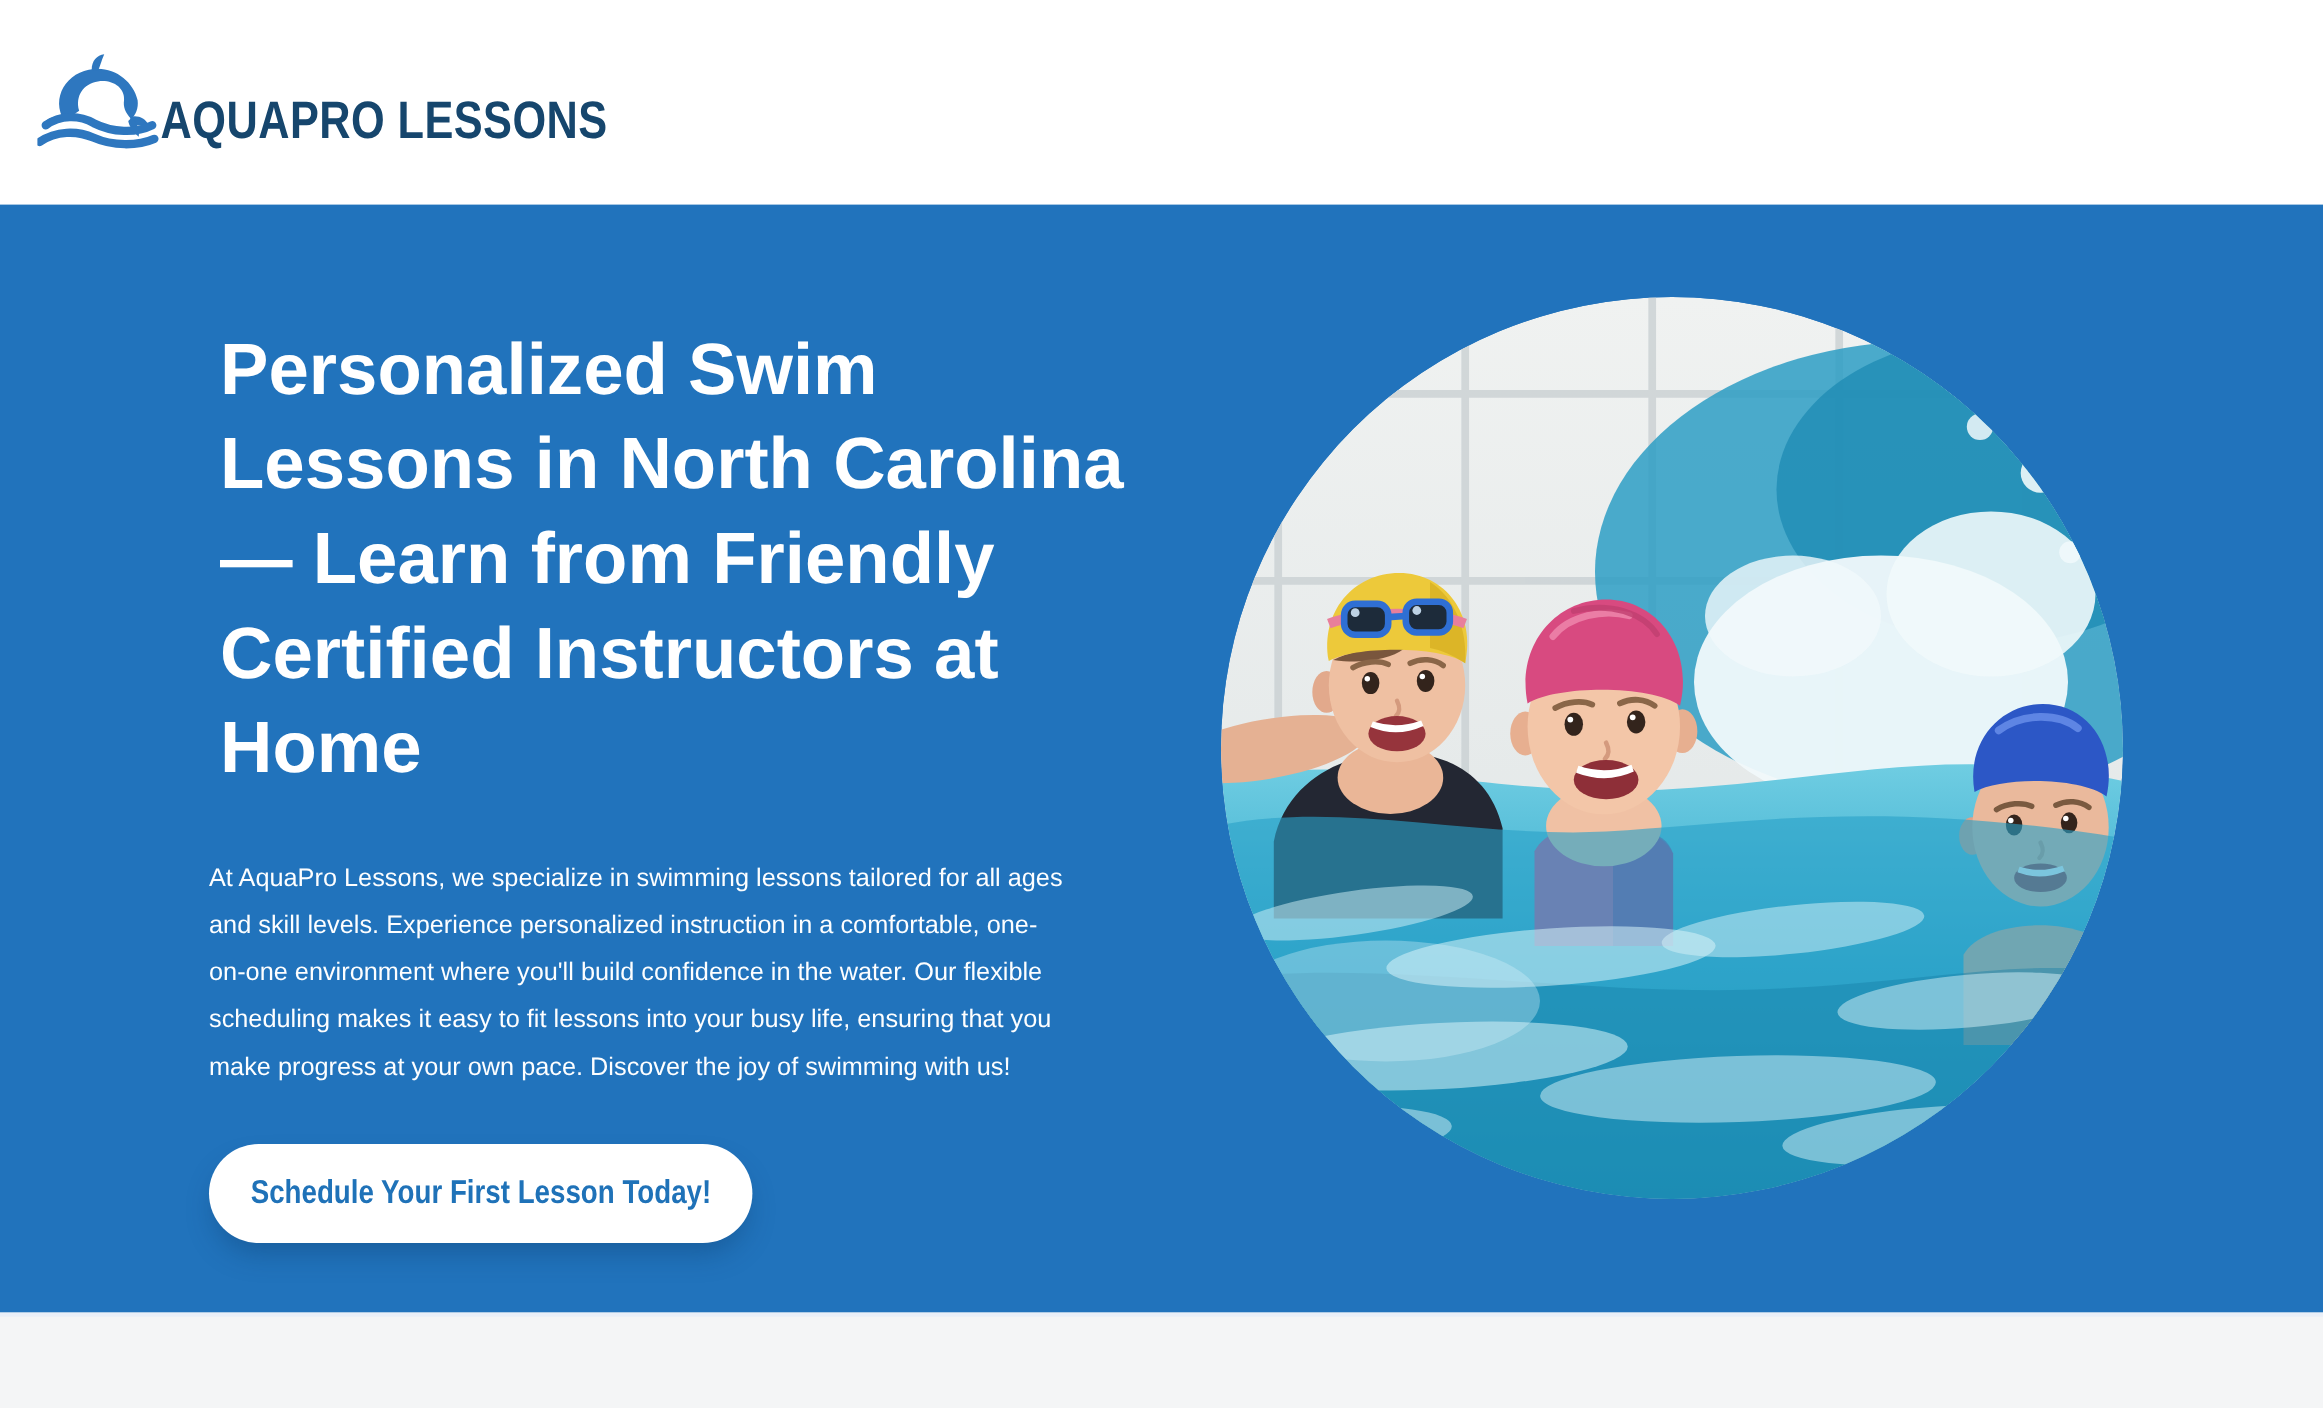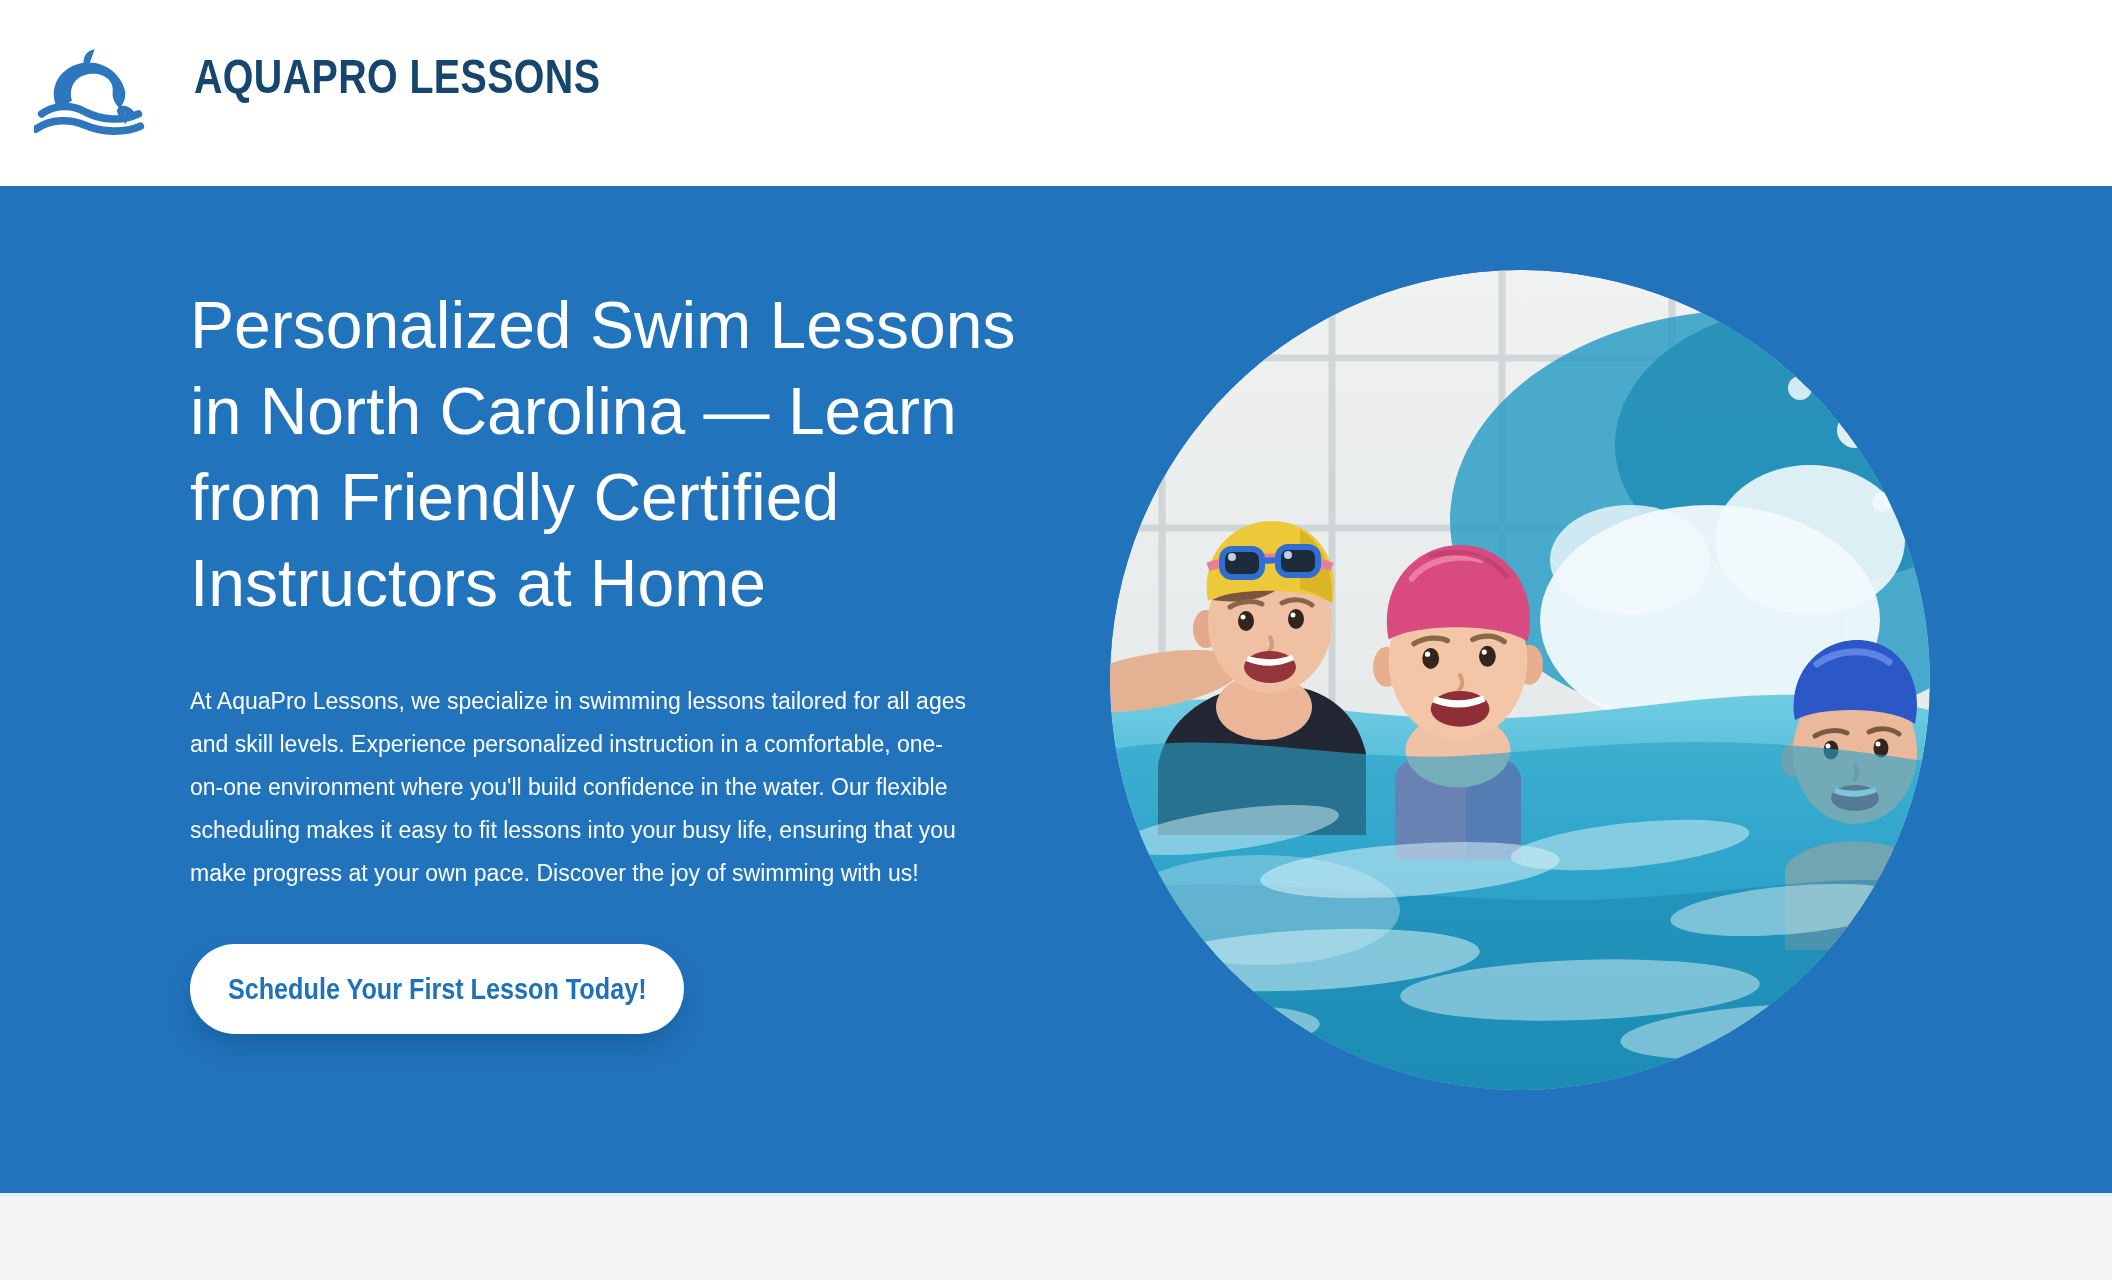--- a/index.html
+++ b/index.html
@@ -7,30 +7,30 @@
   body{
     width:2112px;height:1280px;overflow:hidden;background:#ffffff;
     font-family:"Liberation Sans","DejaVu Sans",sans-serif;
     -webkit-font-smoothing:antialiased;
   }
   
   .site-header{
     height:186px;background:#ffffff;display:flex;align-items:center;
     padding-left:34px;box-sizing:border-box;
   }
-  .logo{display:flex;align-items:flex-start;gap:48px;cursor:pointer;}
+  .logo{display:flex;align-items:flex-end;cursor:pointer;}
   .logo-text{
     font-size:48px;font-weight:700;color:#16466d;letter-spacing:.5px;
     transform:scaleX(.82);transform-origin:left center;white-space:nowrap;
   }
   
   .hero{position:relative;height:1007px;background:#2173bc;}
   .hero-inner{position:absolute;left:190px;top:96px;width:900px;}
   .hero-heading{
-    margin:0;max-width:850px;color:#ffffff;font-weight:400;
+    margin:10px;max-width:850px;color:#ffffff;font-weight:700;
     font-size:66px;line-height:86px;letter-spacing:0;
   }
   .hero-description{
     margin:54px 0 0 0;max-width:785px;color:#fdfeff;
     font-size:23px;line-height:43px;font-weight:400;
   }
   .cta-button{
     margin-top:49px;width:494px;height:90px;border:none;border-radius:46px;
     background:#ffffff;display:flex;align-items:center;justify-content:center;
     cursor:pointer;box-shadow:0 14px 26px -6px rgba(10,55,100,.38);text-align:right;

